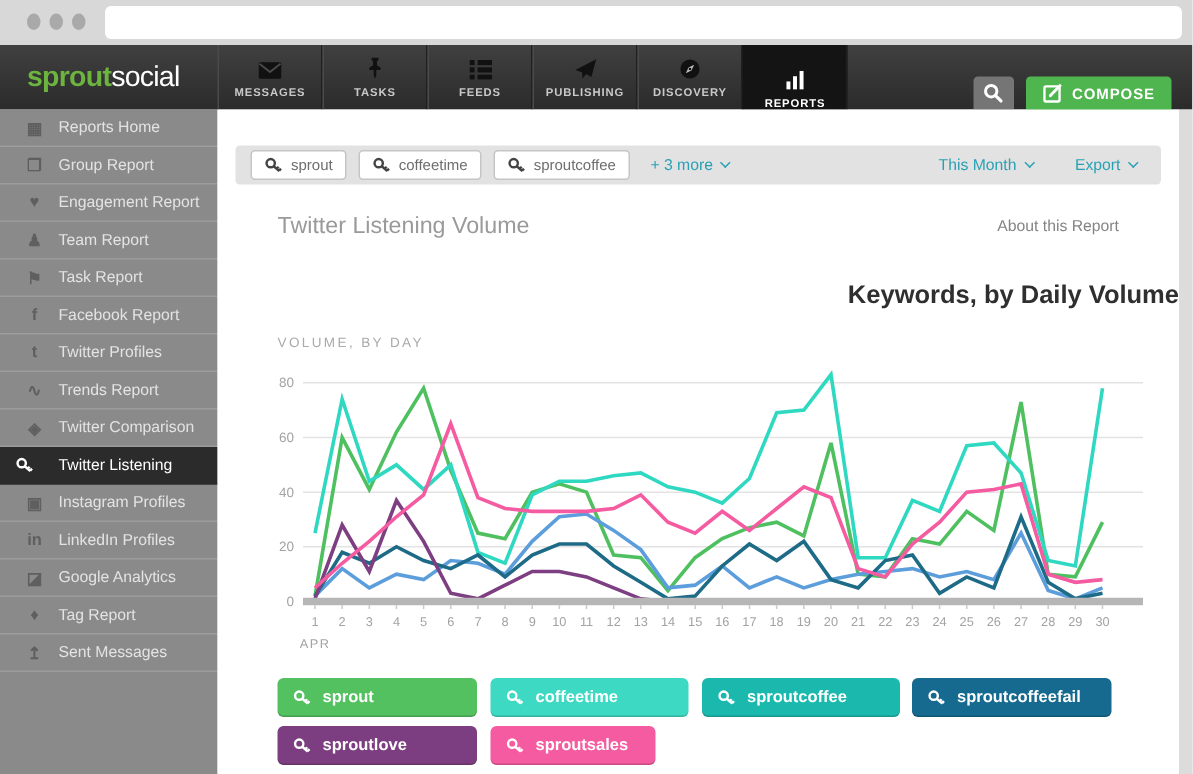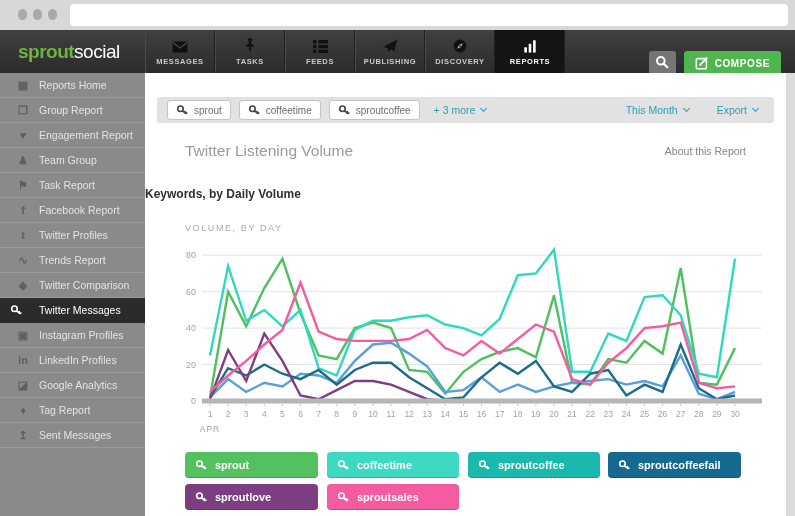--- a/index.html
+++ b/index.html
@@ -13,21 +13,21 @@
 
   
   .navbar { position:absolute; left:0; top:30px; width:795px; height:43px;
             background:linear-gradient(#404040,#2b2b2b); display:flex; align-items:stretch; }
   .logo { width:145px; display:flex; align-items:center; padding-left:18px; font-size:19px; letter-spacing:-0.5px; }
   .logo-sprout { color:#6db33f; font-weight:bold; }
   .logo-social { color:#ffffff; font-weight:normal; }
   .nav-items { display:flex; height:100%; }
   .nav-item { width:70px; height:100%; display:flex; flex-direction:column; align-items:center;
               justify-content:center; gap:4px; border-right:1px solid #202020; border-left:1px solid #4a4a4a; cursor:pointer; }
-  .nav-item.active { background:#141414; border-left-color:#141414; }
+  .nav-item.active { background:#141414; border-left-color:#141414;justify-content:flex-end; }
   .nav-icon { height:15px; display:flex; align-items:flex-end; }
   .nav-label { font-size:7.5px; font-weight:bold; letter-spacing:0.6px; color:#c9c9c9; }
   .nav-item.active .nav-label { color:#ffffff; }
   .nav-right { margin-left:auto; display:flex; align-items:center; gap:8px; padding-right:14px;margin-top:24px; }
   .search-btn { width:27px; height:26px; border:none; border-radius:3px; background:#757575; display:flex;
                 align-items:center; justify-content:center; cursor:pointer; }
   .compose-btn { height:26px; border:none; border-radius:3px; background:#4fb54e; color:#fff; font-weight:bold;
                  font-size:10px; letter-spacing:0.6px; display:flex; align-items:center; gap:6px; padding:0 11px;
                  cursor:pointer; font-family:"Liberation Sans",sans-serif; }
 
@@ -51,21 +51,21 @@
           align-items:center; gap:5px; padding:0 8px; font-size:10px; color:#6e6e6e; cursor:pointer; }
   .chip .kw-slot { color:#444444; display:inline-flex; }
   .teal-link { color:#2aa0b5; font-size:10.5px; font-weight:normal; cursor:pointer; display:inline-flex; align-items:center; }
   .more-link { margin-left:6px; }
   .filter-right { margin-left:auto; display:flex; gap:28px; padding-right:6px; }
   .chev { display:inline-block; width:5px; height:5px; border-right:1.8px solid currentColor;
           border-bottom:1.8px solid currentColor; transform:rotate(45deg); margin-left:6px; margin-top:-3px; }
 
   .report-title { position:absolute; left:40px; top:69px; font-size:15.5px; color:#9a9a9a; }
   .about-link { position:absolute; right:40px; top:72px; font-size:10.5px; color:#848484; cursor:pointer; }
-  .chart-title { position:absolute; left:0; top:114px; width:641px; text-align:left; font-size:12px;
+  .chart-title { position:absolute; left:0; top:114px; width:641px; text-align:right; font-size:17px;
                  font-weight:bold; color:#2f2f2f; }
   .volume-label { position:absolute; left:40px; top:150px; font-size:9px; letter-spacing:1.6px; color:#aaaaaa; }
 
   #chart { position:absolute; left:35px; top:170px; }
 
   .legend-btn { position:absolute; height:26px; border:none; border-radius:4px; color:#ffffff; font-weight:bold;
                 font-size:11px; display:flex; align-items:center; gap:7px; padding:0 10px; cursor:pointer;
                 font-family:"Liberation Sans",sans-serif; box-shadow:inset 0 -1px 0 rgba(0,0,0,0.18); }
   .legend-btn .kw-slot { display:inline-flex; color:#ffffff; }
   .kw-slot svg { display:block; }
@@ -181,21 +181,21 @@
       <div class="side-item">
         <span class="side-icon">❐</span>
         <span class="side-label">Group Report</span>
       </div>
       <div class="side-item">
         <span class="side-icon">♥</span>
         <span class="side-label">Engagement Report</span>
       </div>
       <div class="side-item">
         <span class="side-icon">♟</span>
-        <span class="side-label">Team Group</span>
+        <span class="side-label">Team Report</span>
       </div>
       <div class="side-item">
         <span class="side-icon">⚑</span>
         <span class="side-label">Task Report</span>
       </div>
       <div class="side-item">
         <span class="side-icon">f</span>
         <span class="side-label">Facebook Report</span>
       </div>
       <div class="side-item">
@@ -210,21 +210,21 @@
         <span class="side-icon">◈</span>
         <span class="side-label">Twitter Comparison</span>
       </div>
       <div class="side-item active">
         <span class="side-icon kw-slot">
           <svg width="13" height="12" viewBox="0 0 16 14">
             <circle cx="5.5" cy="5.5" r="3.4" fill="none" stroke="currentColor" stroke-width="2"></circle>
             <path d="M8 8 L12.6 11.9 M10.5 10.1 l1.5-1.7 M12.4 11.7 l1.5-1.7" fill="none" stroke="currentColor" stroke-width="2"></path>
           </svg>
         </span>
-        <span class="side-label">Twitter Messages</span>
+        <span class="side-label">Twitter Listening</span>
       </div>
       <div class="side-item">
         <span class="side-icon">▣</span>
         <span class="side-label">Instagram Profiles</span>
       </div>
       <div class="side-item">
         <span class="side-icon">in</span>
         <span class="side-label">LinkedIn Profiles</span>
       </div>
       <div class="side-item">
@@ -412,21 +412,21 @@
         </button>
         <button class="legend-btn" style="left: 40px; top: 411px; width: 133px; background: rgb(124, 62, 128);">
           <span class="kw-slot">
             <svg width="13" height="12" viewBox="0 0 16 14">
               <circle cx="5.5" cy="5.5" r="3.4" fill="none" stroke="currentColor" stroke-width="2"></circle>
               <path d="M8 8 L12.6 11.9 M10.5 10.1 l1.5-1.7 M12.4 11.7 l1.5-1.7" fill="none" stroke="currentColor" stroke-width="2"></path>
             </svg>
           </span>
           <span>sproutlove</span>
         </button>
-        <button class="legend-btn" style="left: 182px; top: 411px; width: 132px; background: rgb(245, 91, 160);">
+        <button class="legend-btn" style="left: 182px; top: 411px; width: 110px; background: rgb(245, 91, 160);">
           <span class="kw-slot">
             <svg width="13" height="12" viewBox="0 0 16 14">
               <circle cx="5.5" cy="5.5" r="3.4" fill="none" stroke="currentColor" stroke-width="2"></circle>
               <path d="M8 8 L12.6 11.9 M10.5 10.1 l1.5-1.7 M12.4 11.7 l1.5-1.7" fill="none" stroke="currentColor" stroke-width="2"></path>
             </svg>
           </span>
           <span>sproutsales</span>
         </button>
       </div>
   </div>

